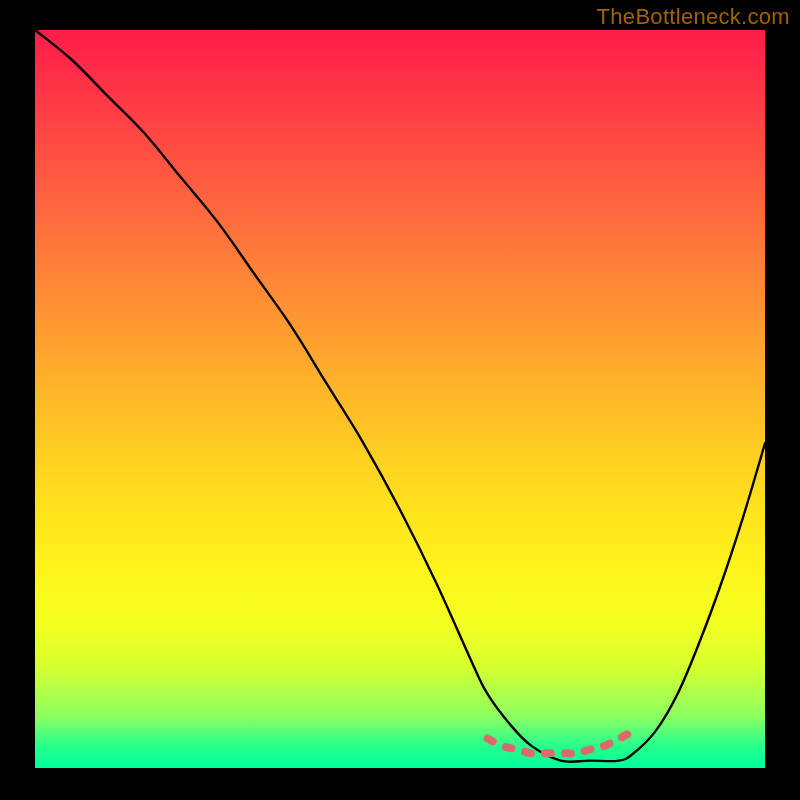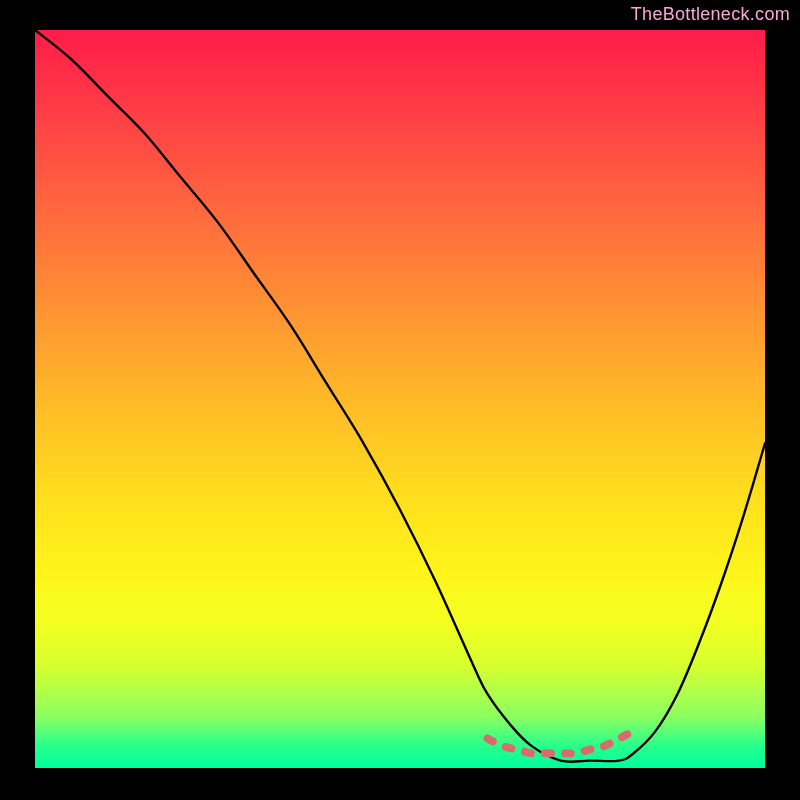--- a/index.html
+++ b/index.html
@@ -14,22 +14,22 @@
   .wrap {
     position: relative;
     width: 800px;
     height: 800px;
     background: #000;
   }
   .watermark {
     position: absolute;
     top: 4px;
     right: 10px;
-    color: #f9a8d4;
-    font-size: 18px;
+    color: #a16207;
+    font-size: 22px;
     font-weight: 500;
     letter-spacing: 0.3px;
     z-index: 5;
   }
   .plot {
     position: absolute;
     left: 35px;
     top: 30px;
     width: 730px;
     height: 738px;

